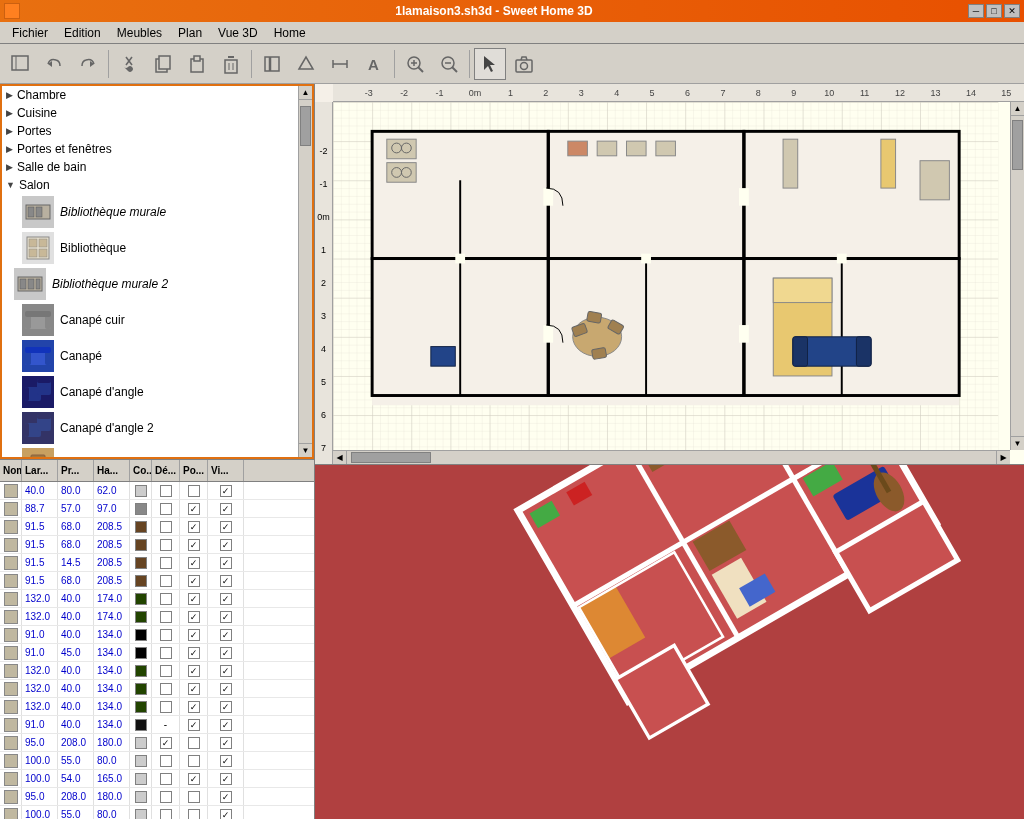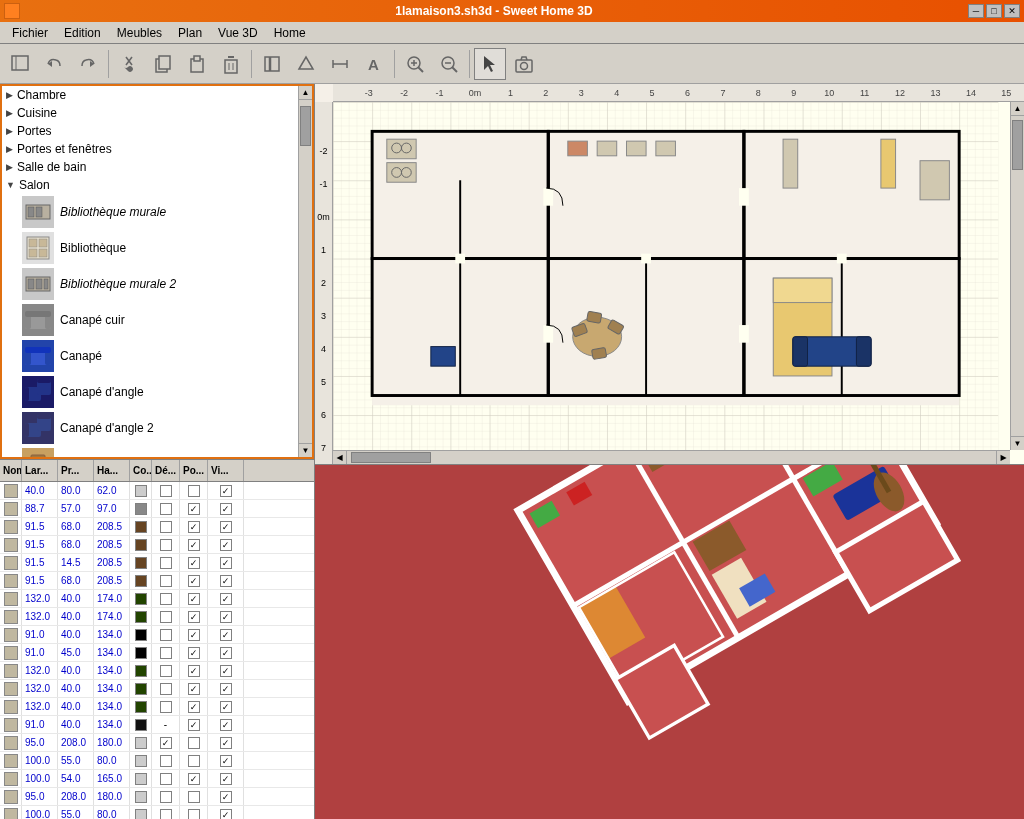--- a/index.html
+++ b/index.html
@@ -397,21 +397,21 @@
             <svg width="30" height="30">
                 <rect x="4" y="4" width="22" height="22" fill="#e8e0cc" stroke="#888" stroke-width="1"></rect>
                 <rect x="6" y="6" width="8" height="8" fill="#c8b898" stroke="#888" stroke-width="0.5"></rect>
                 <rect x="16" y="6" width="8" height="8" fill="#c8b898" stroke="#888" stroke-width="0.5"></rect>
                 <rect x="6" y="16" width="8" height="8" fill="#c8b898" stroke="#888" stroke-width="0.5"></rect>
                 <rect x="16" y="16" width="8" height="8" fill="#c8b898" stroke="#888" stroke-width="0.5"></rect>
               </svg>
           </div>
           <span class="label">Bibliothèque</span>
         </div>
-        <div class="tree-item" style="padding-left:20px;">
+        <div class="tree-item" style="padding-left:12px;">
           <div class="icon-img" style="background:#c8c8c8;">
             <svg width="30" height="30">
                 <rect x="3" y="8" width="24" height="14" fill="#b8b0a0" stroke="#666" stroke-width="1"></rect>
                 <rect x="5" y="10" width="6" height="10" fill="#888" stroke="#555" stroke-width="0.5"></rect>
                 <rect x="13" y="10" width="6" height="10" fill="#888" stroke="#555" stroke-width="0.5"></rect>
                 <rect x="21" y="10" width="4" height="10" fill="#888" stroke="#555" stroke-width="0.5"></rect>
               </svg>
           </div>
           <span class="label italic">Bibliothèque murale 2</span>
         </div>

